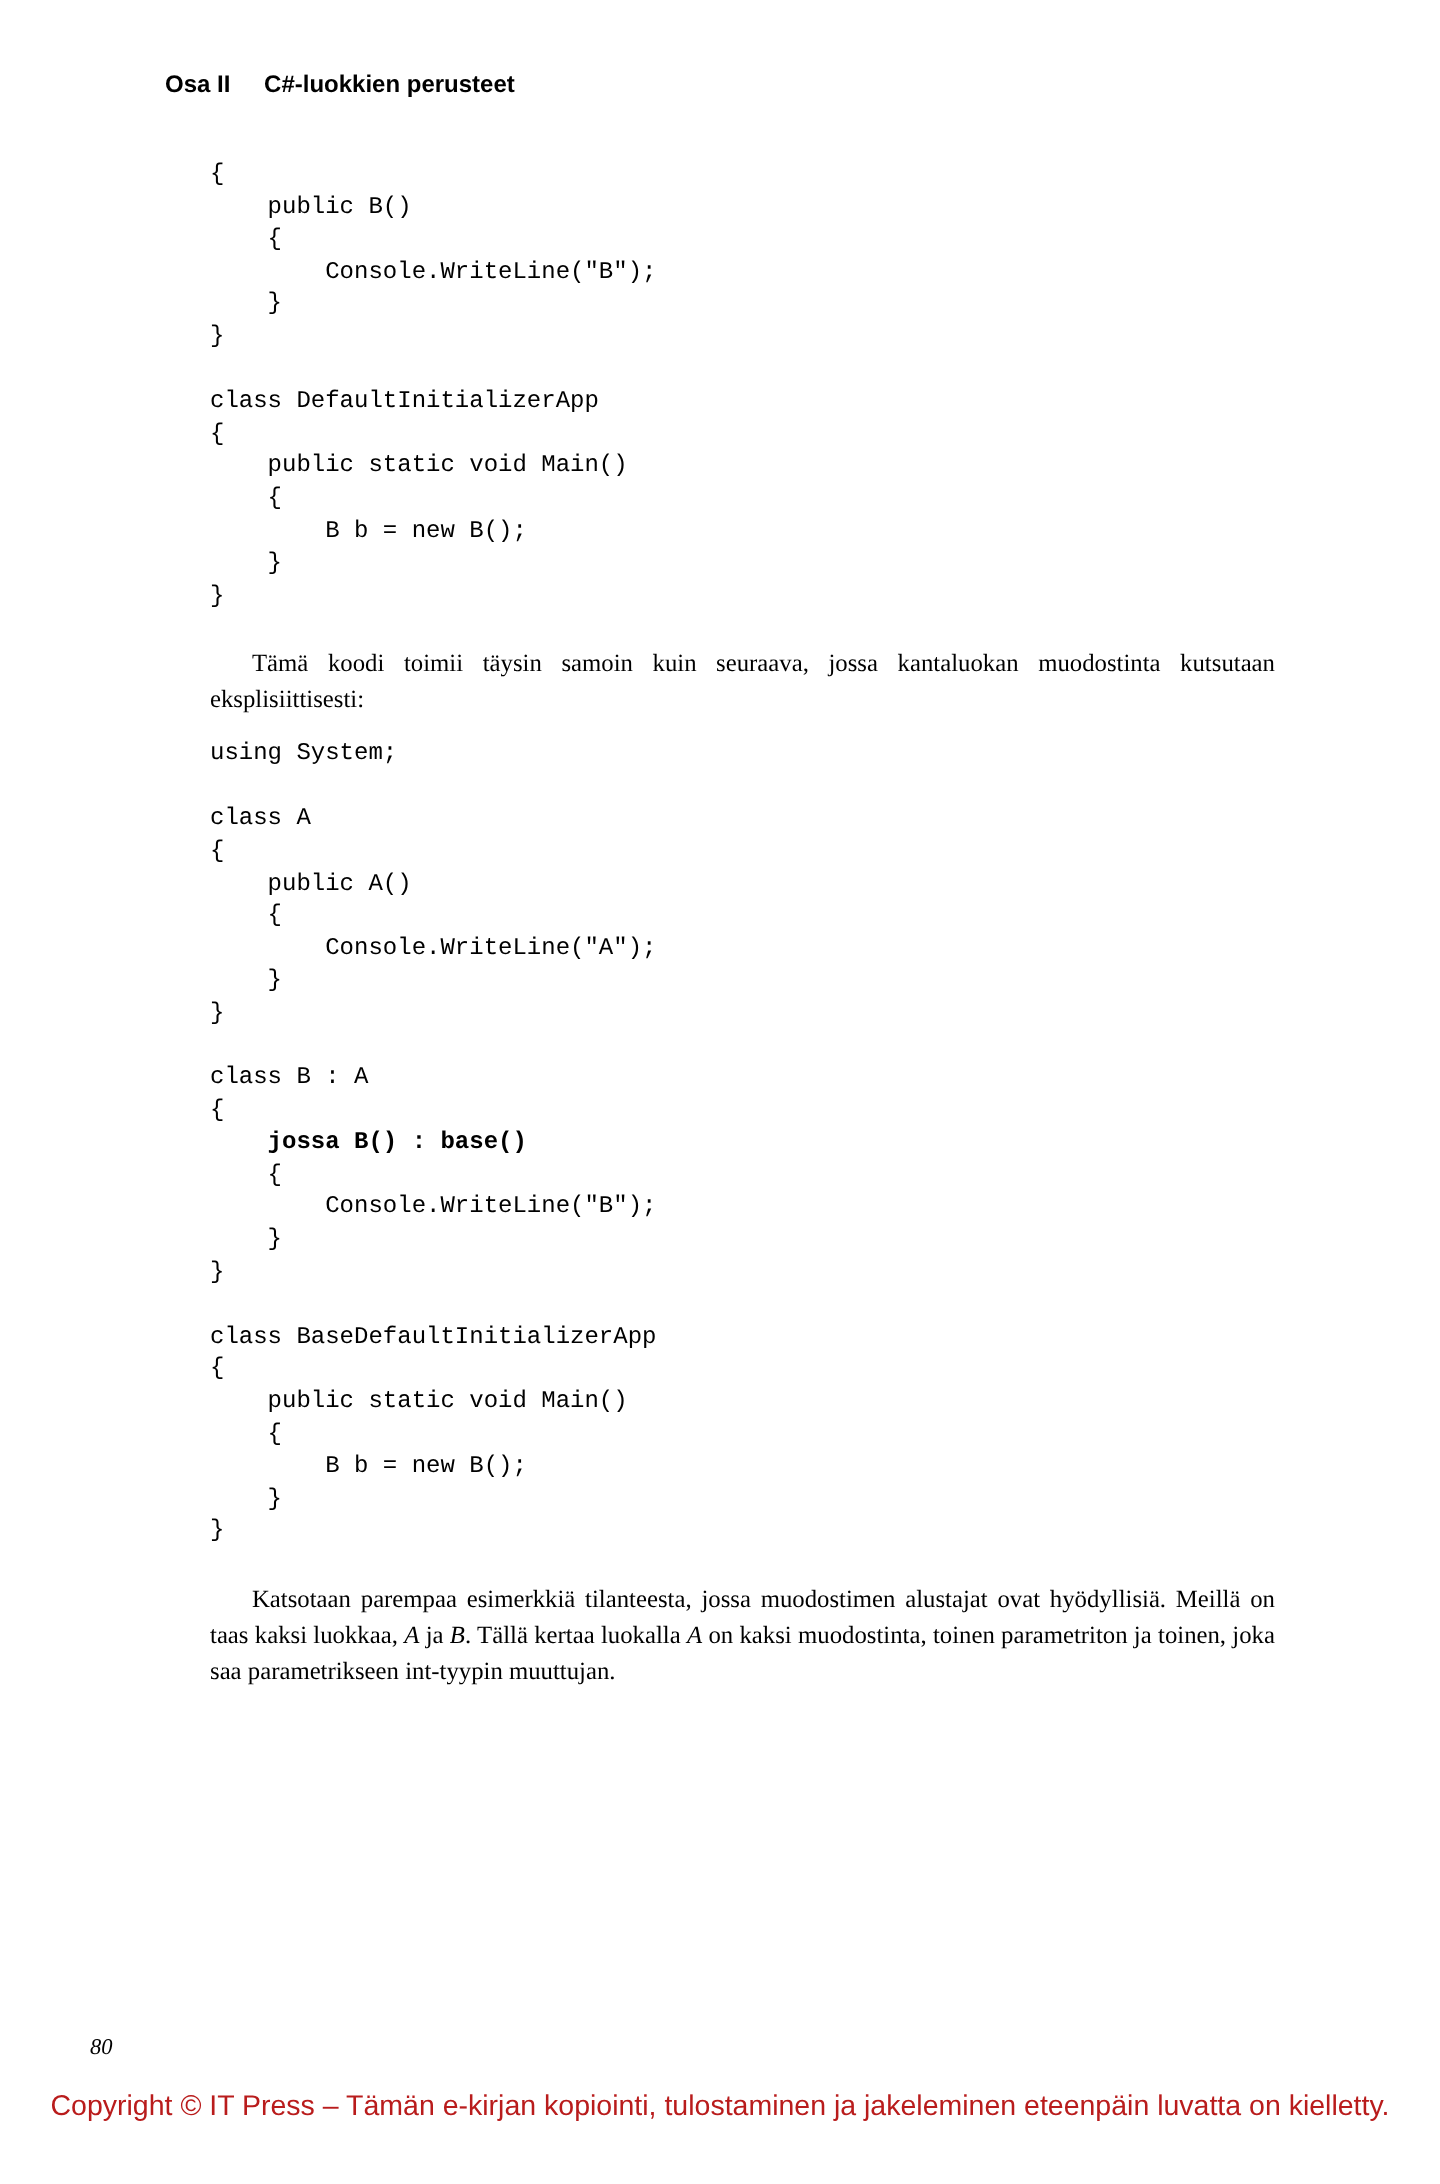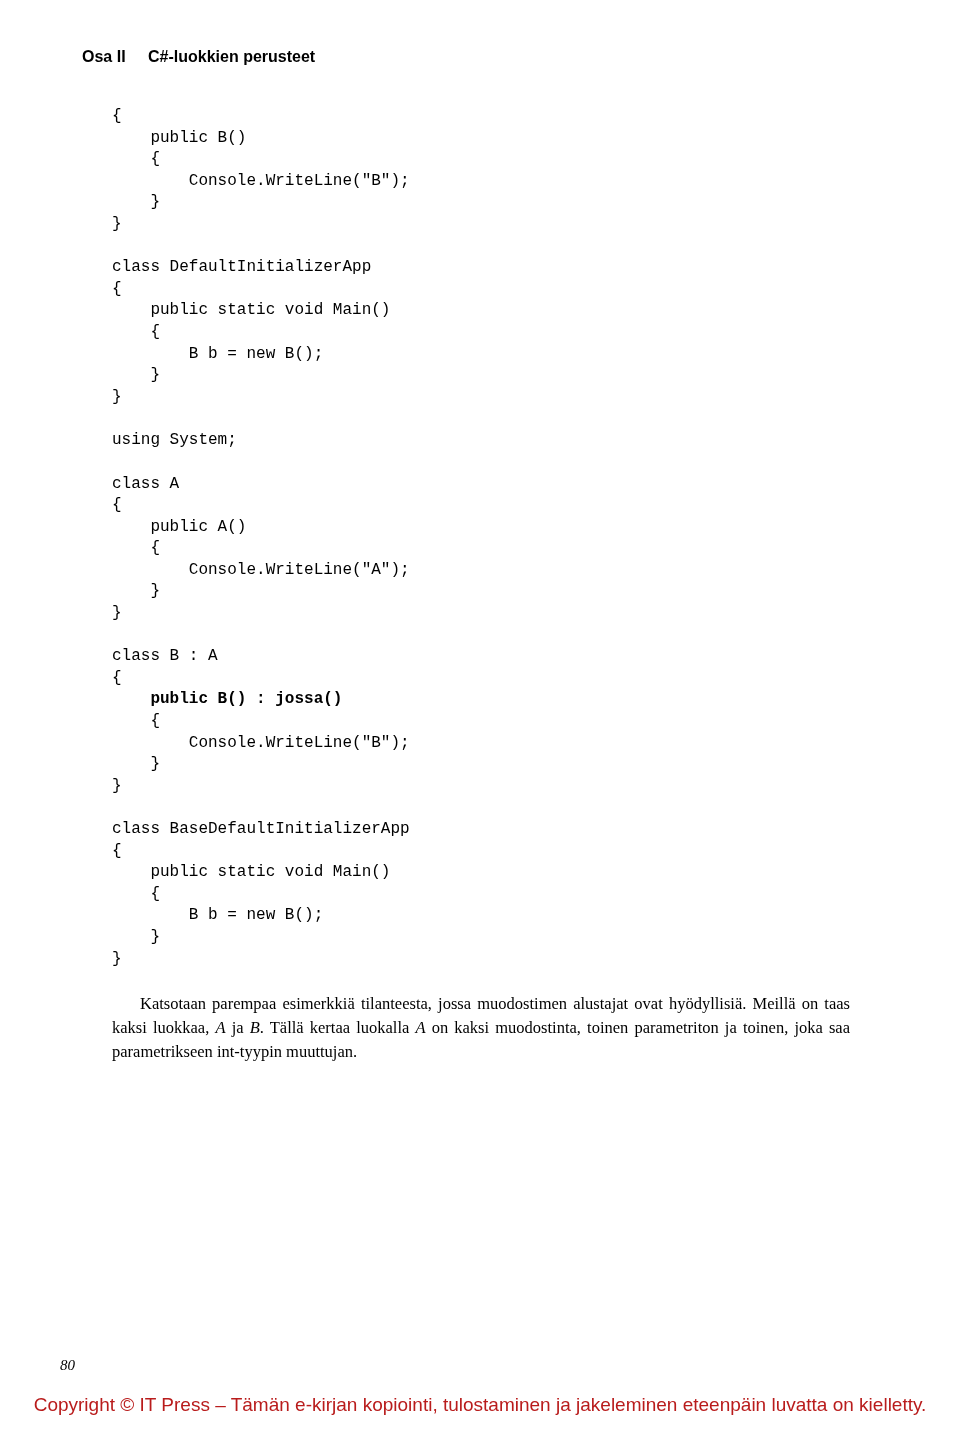--- a/index.html
+++ b/index.html
@@ -8,21 +8,21 @@
     background: #ffffff;
     width: 960px;
     font-family: Georgia, "Times New Roman", serif;
     color: #000;
   }
   .page {
     width: 960px;
     height: 1456px;
     position: relative;
     box-sizing: border-box;
-    padding: 48px 110px 60px 82px;
+    padding: 48px 110px 60px 110px;
   }
   .header-line {
     font-family: Arial, Helvetica, sans-serif;
     font-size: 16px;
     font-weight: bold;
     margin-bottom: 40px;
   }
   .header-part {
     margin-right: 18px;
   }
@@ -87,34 +87,35 @@
 }
 
 class DefaultInitializerApp
 {
     public static void Main()
     {
         B b = new B();
     }
 }</pre>
 
+  <p class="body-text first">Tämä koodi toimii täysin samoin kuin seuraava, jossa kantaluokan muodostinta kutsutaan eksplisiittisesti:</p>
 
   <pre class="code"><span>using System;
 
 class A
 {
     public A()
     {
         Console.WriteLine("A");
     }
 }
 
 class B : A
 {
-    </span><b>public B() : jossa()</b><span>
+    </span><b>jossa B() : base()</b><span>
     {
         Console.WriteLine("B");
     }
 }
 
 class BaseDefaultInitializerApp
 {
     public static void Main()
     {
         B b = new B();

